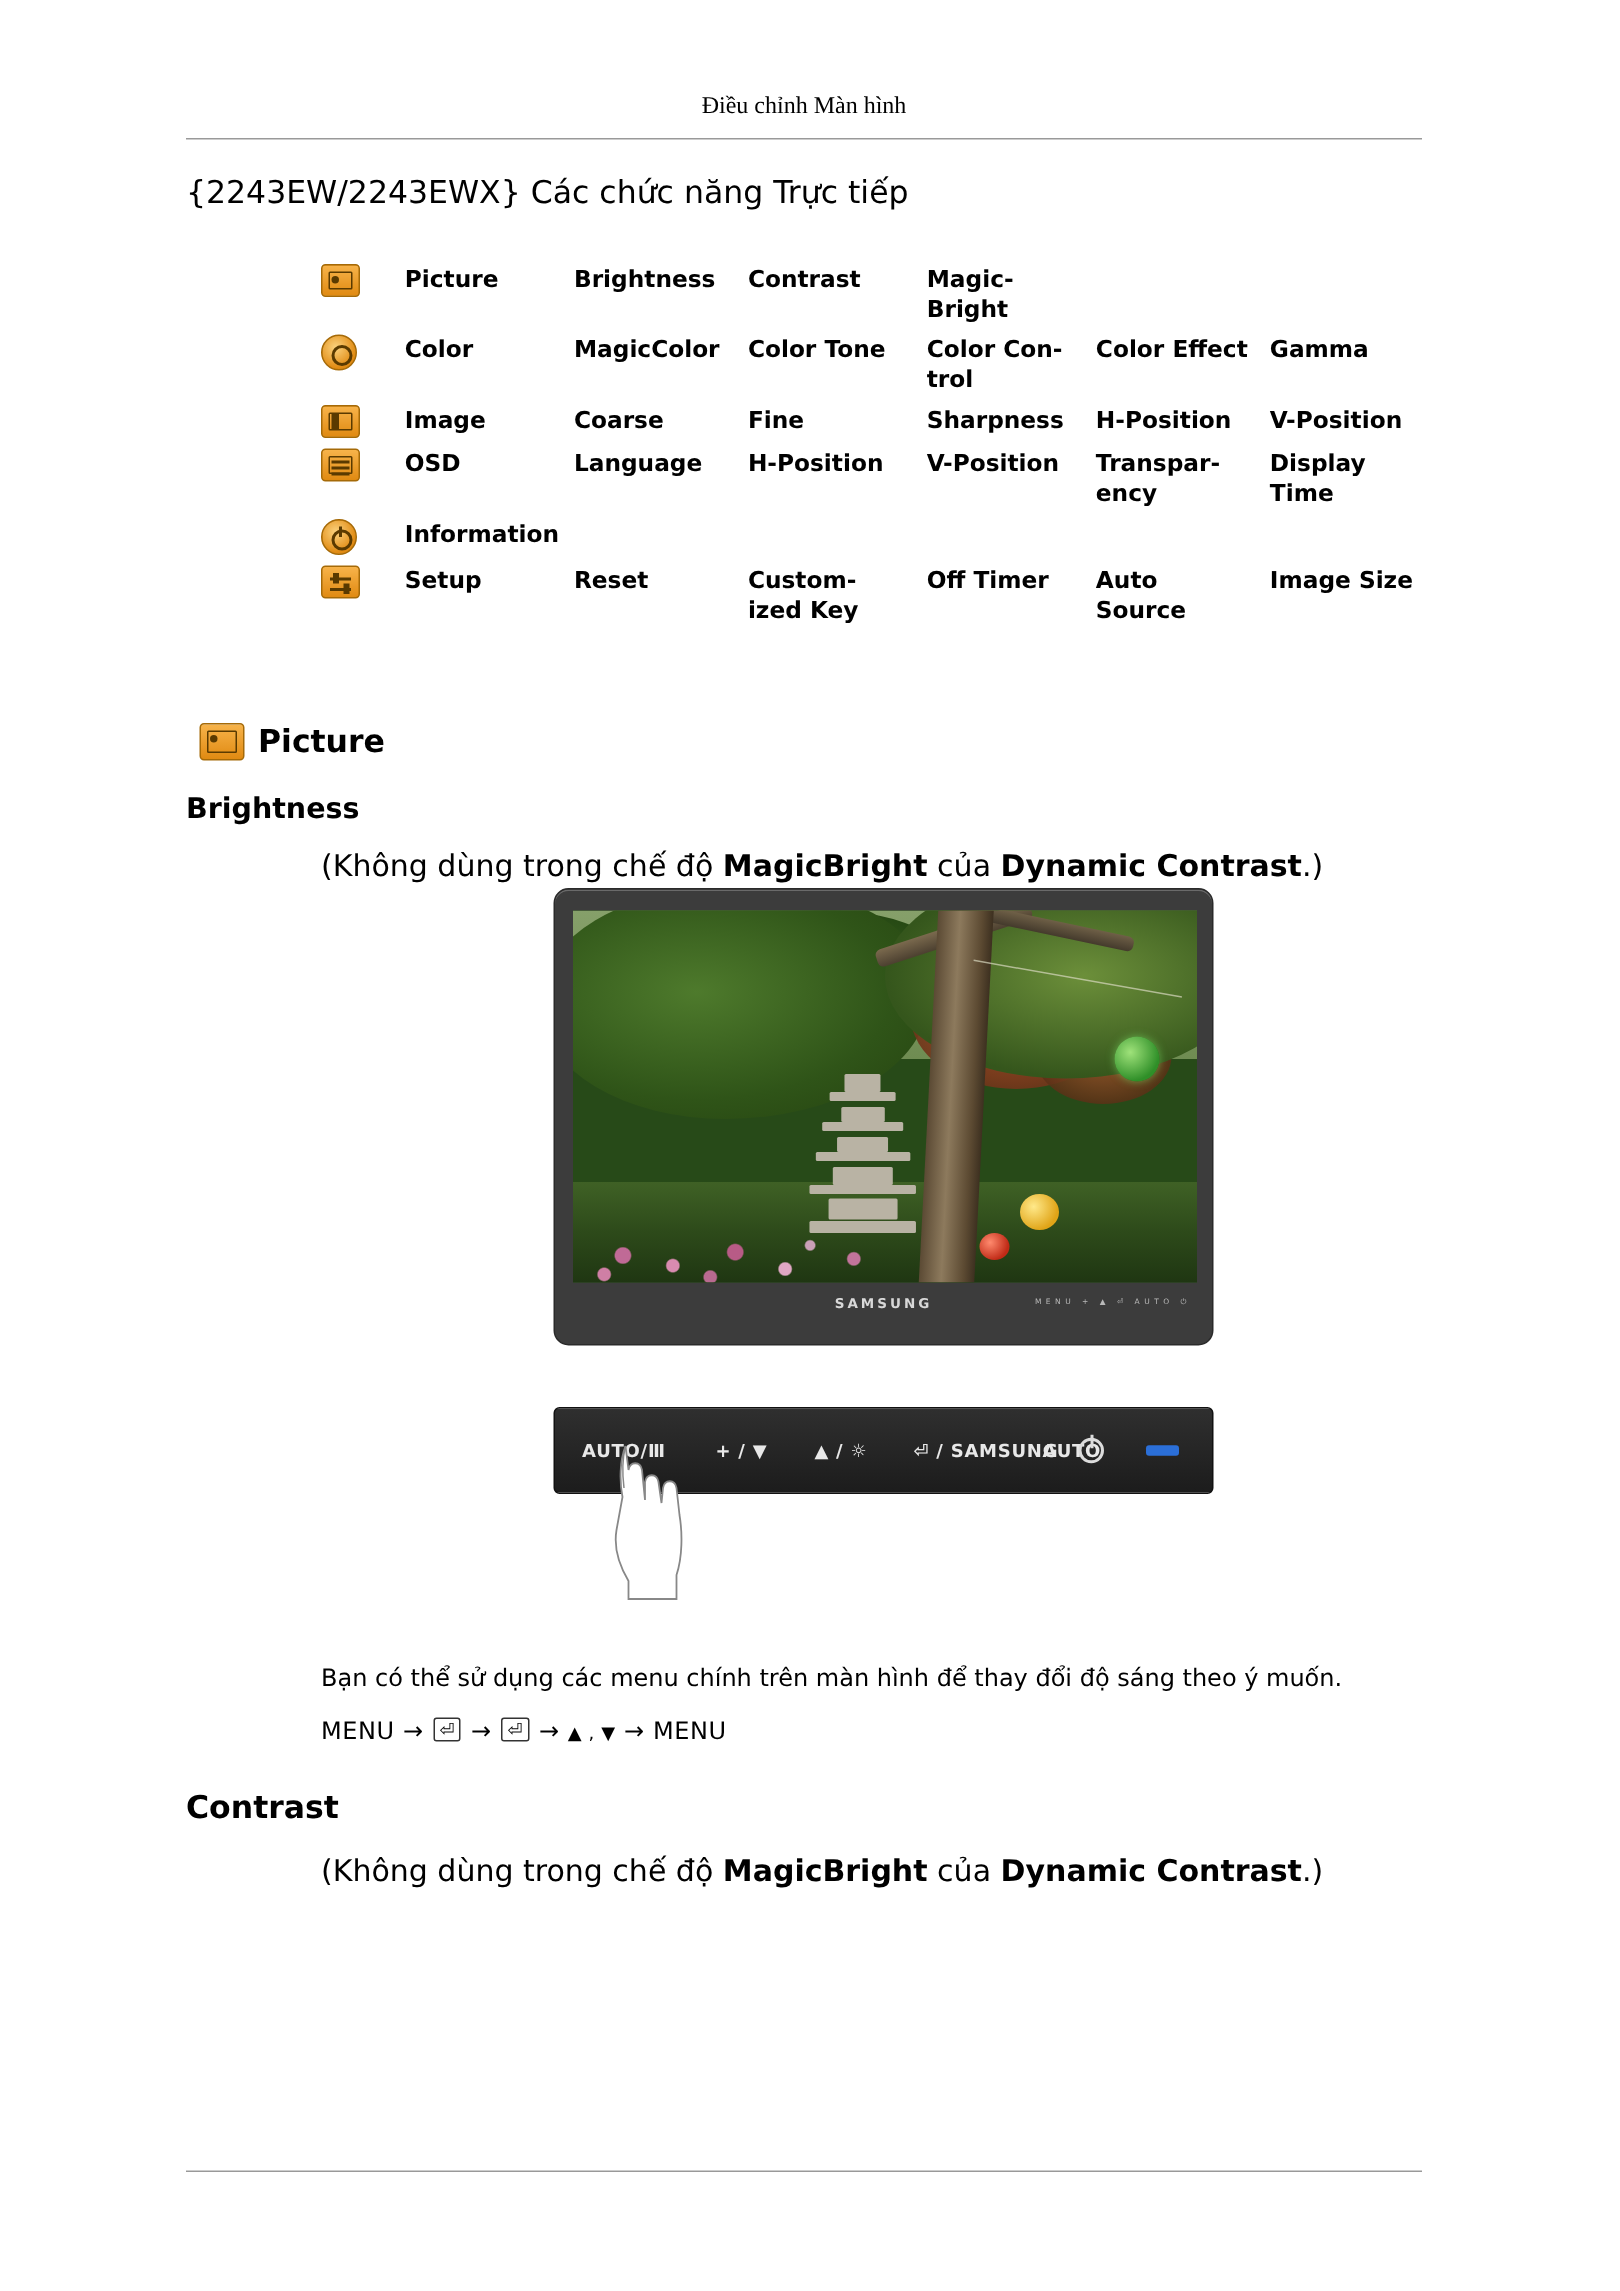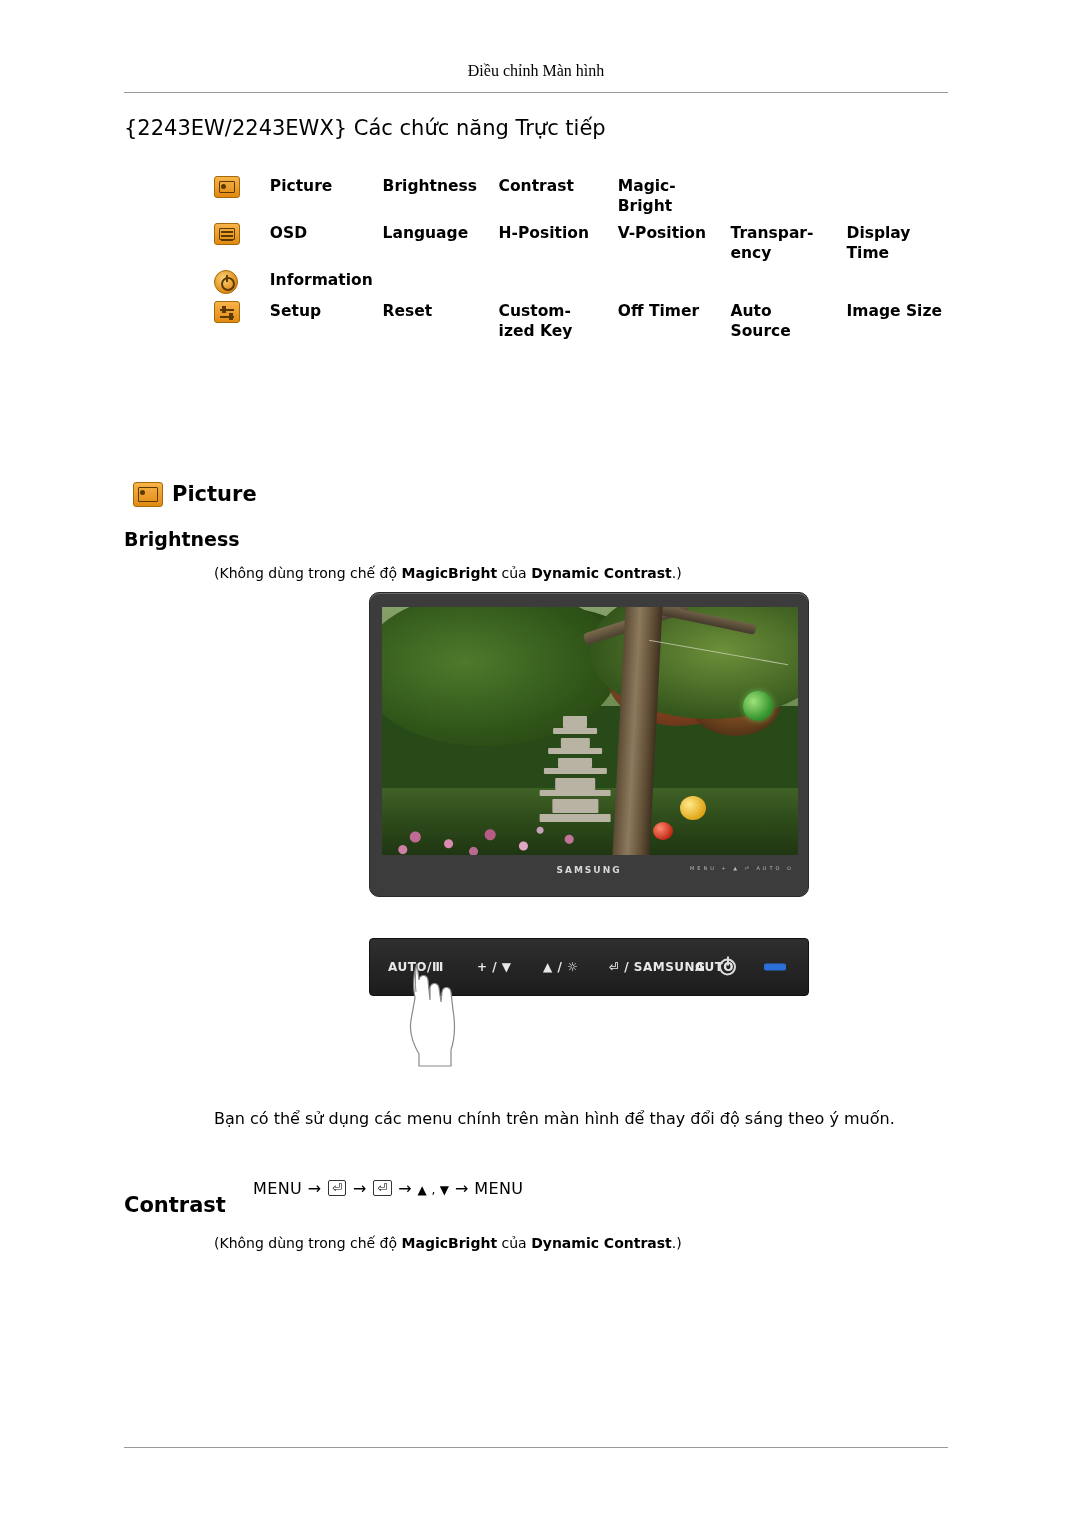--- a/index.html
+++ b/index.html
@@ -170,21 +170,21 @@
     font-size: 21px;
     font-weight: bold;
   }
   .sec-sub {
     position: absolute;
     font-size: 19px;
     font-weight: bold;
   }
   .note {
     position: absolute;
-    font-size: 14px;
+    font-size: 20px;
   }
   .note b { font-weight: bold; }
 
   
   .monitor {
     position: absolute;
     left: 369px;
     top: 592px;
     width: 440px;
     height: 305px;
@@ -448,20 +448,43 @@
       <td class="c-icon">
         <span class="icon sq"><span class="inner"></span><span class="dot"></span></span>
       </td>
       <td class="c1">Picture</td>
       <td class="c2">Brightness</td>
       <td class="c3">Contrast</td>
       <td class="c4" style="white-space:pre-line;">Magic-
 Bright</td>
       <td class="c5"></td>
       <td class="c6"></td>
+    </tr>
+    <tr>
+      <td class="c-icon">
+        <span class="icon rnd"><span class="iring"></span></span>
+      </td>
+      <td>Color</td>
+      <td>MagicColor</td>
+      <td>Color Tone</td>
+      <td style="white-space:pre-line;">Color  Con-
+trol</td>
+      <td>Color Effect</td>
+      <td>Gamma</td>
+    </tr>
+    <tr>
+      <td class="c-icon">
+        <span class="icon sq"><span class="inner"></span><span class="vbar"></span></span>
+      </td>
+      <td>Image</td>
+      <td>Coarse</td>
+      <td>Fine</td>
+      <td>Sharpness</td>
+      <td>H-Position</td>
+      <td>V-Position</td>
     </tr>
     <tr>
       <td class="c-icon">
         <span class="icon sq"><span class="inner"></span><span class="osdline" style="top:7px;"></span><span class="osdline" style="top:11px;"></span><span class="osdline" style="top:15px;"></span></span>
       </td>
       <td>OSD</td>
       <td>Language</td>
       <td>H-Position</td>
       <td>V-Position</td>
       <td style="white-space:pre-line;">Transpar-
@@ -546,21 +569,21 @@
     <div class="led"></div>
   </div>
 
   <svg class="hand" viewBox="0 0 70 110">
     <path d="M18,6 C14,16 14,30 16,40 L12,62 C10,74 14,86 20,96 L20,108 L52,108 L52,92 C56,80 56,64 54,52 L52,34 C51,28 44,28 43,34 L42,44 L40,30 C39,24 32,24 31,30 L31,42 L29,22 C28,16 21,16 20,22 Z" fill="#ffffff" stroke="#888888" stroke-width="1.2"></path>
     <path d="M18,6 C16,14 16,26 17,34" fill="none" stroke="#888888" stroke-width="1"></path>
   </svg>
 
   <div class="para" style="left:214px;top:1108px;width:720px;">Bạn có thể sử dụng các menu chính trên màn hình để thay đổi độ sáng theo ý muốn.</div>
 
-  <div class="menu-line" style="left:214px;top:1179px;margin-left:39px;">
+  <div class="menu-line" style="left:214px;top:1144px;">
     <span>MENU →</span>
     <span class="keyglyph">⏎</span>
     <span>→</span>
     <span class="keyglyph">⏎</span>
     <span>→</span>
     <span style="font-size:12px;">▲ , ▼</span>
     <span>→ MENU</span>
   </div>
 
   <div class="sec-sub" style="left:124px;top:1193px;font-size:21px;">Contrast</div>

